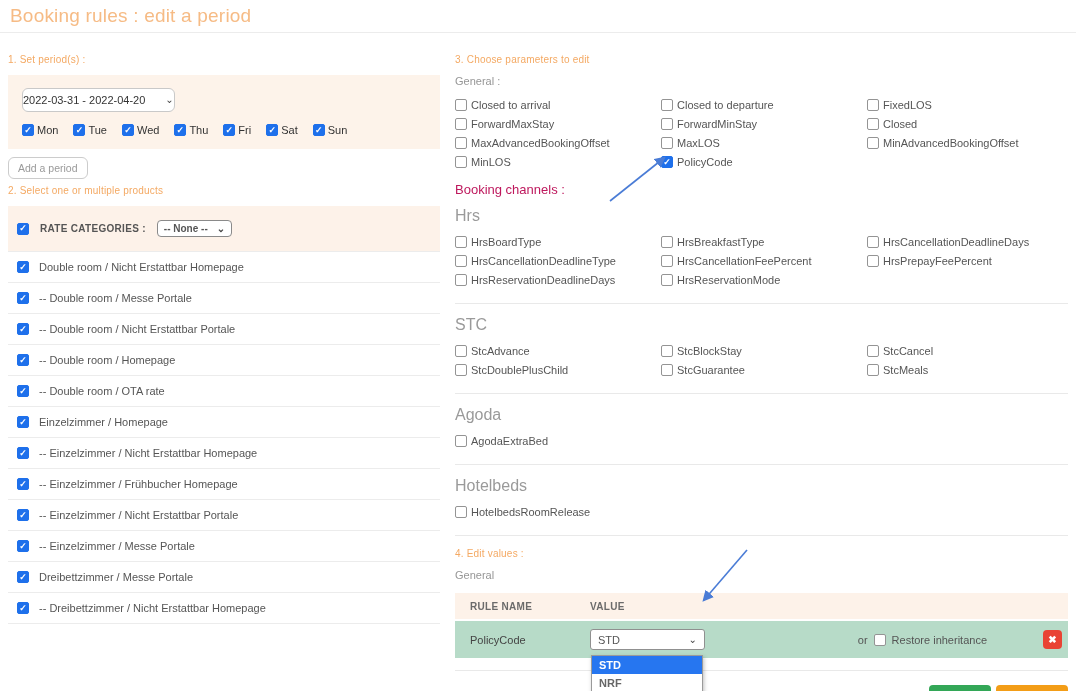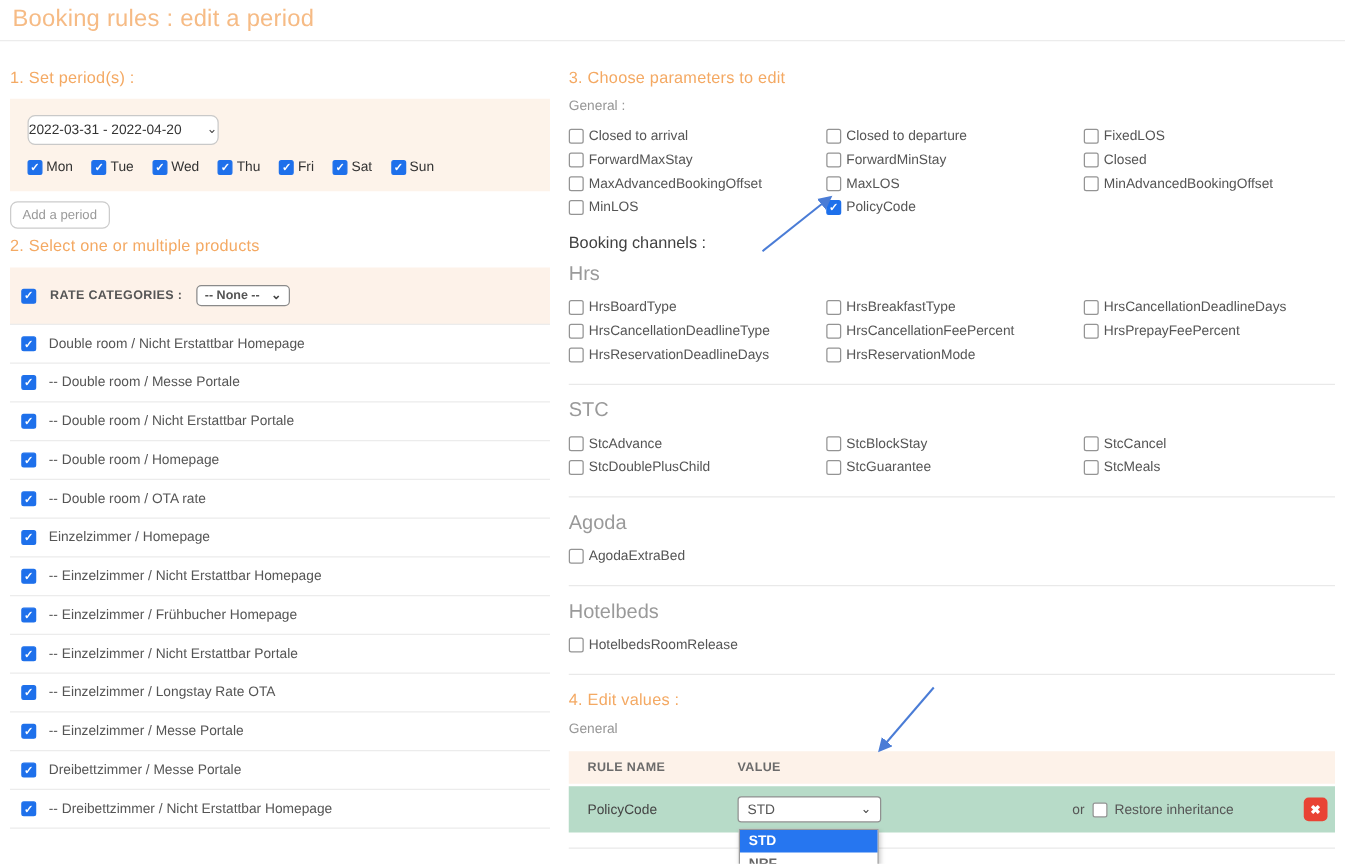--- a/index.html
+++ b/index.html
@@ -5,21 +5,21 @@
   * { margin:0; padding:0; box-sizing:border-box; }
   body { background:#fff; font-family:"Liberation Sans", sans-serif; }
   .page { position:relative; width:1076px; height:691px; background:#fff; overflow:hidden; }
 
   .page-title { position:absolute; left:10px; top:5px; font-size:19px; color:#f6bb85; letter-spacing:.2px; }
   .title-rule { position:absolute; left:0; top:32px; width:1076px; border-top:1px solid #ececec; }
 
   .left-col  { position:absolute; left:8px;  top:48px; width:432px; }
   .right-col { position:absolute; left:455px; top:48px; width:613px; }
 
-  h2.sec { color:#f4a963; font-size:13px; font-weight:400; margin:6px 0 10px; letter-spacing:.2px; }
+  h2.sec { color:#f4a963; font-size:10px; font-weight:400; margin:6px 0 10px; letter-spacing:.2px; }
 
   
   .cb { width:12px; height:12px; border:1px solid #949494; border-radius:2px; background:#fff;
         display:inline-flex; align-items:center; justify-content:center; flex:none; cursor:pointer; }
   .cb-on { background:#1e70eb; border-color:#1e70eb; }
   .cb-on::after { content:"✓"; color:#fff; font-size:9px; font-weight:700; line-height:1; }
 
   
   .peach-box { background:#fdf3ea; padding:13px 14px; }
   .date-select { display:inline-flex; align-items:center; gap:20px; background:#fff; border:1px solid #c9c9c9;
@@ -38,21 +38,21 @@
   .mini-select { display:inline-flex; align-items:center; gap:9px; border:1px solid #8a8a8a; border-radius:4px;
                  background:#fff; padding:2px 6px; font-size:10px; font-weight:700; color:#555; cursor:pointer; }
   .prod-row { display:flex; align-items:center; gap:10px; height:31px; border-bottom:1px solid #ececec; padding-left:9px; }
   .prod-label { font-size:11px; color:#555; }
 
   
   .sub-label { font-size:11px; color:#969696; margin:0 0 12px; }
   .param-grid { display:grid; grid-template-columns:206px 206px 1fr; row-gap:7px; }
   .param-item { display:inline-flex; align-items:center; gap:4px; cursor:pointer; }
   .param-label { font-size:11px; color:#555; }
-  .orange-sub { color:#404040; font-size:13px; font-weight:400; margin:14px 0 10px; }
+  .orange-sub { color:#be185d; font-size:13px; font-weight:400; margin:14px 0 10px; }
   .chan-name { font-size:16px; color:#9a9a9a; margin:0 0 11px; }
   .rule { border-top:1px solid #e9e9e9; margin:17px 0 12px; }
 
   
   .edit-heading { margin-top:30px; }
   .tbl-header { background:#fdf2e9; height:26px; display:flex; align-items:center; margin-top:6px; }
   .th { font-size:10px; font-weight:700; color:#6b6b6b; letter-spacing:.3px; }
   .th-rule { width:135px; padding-left:15px; }
   .value-row { background:#b7dbc8; height:37px; display:flex; align-items:center; margin-top:2px; position:relative; }
   .rule-name { width:135px; padding-left:15px; font-size:11px; color:#444; }
@@ -169,24 +169,20 @@
         <div class="prod-row">
           <span class="cb cb-on"></span>
           <span class="prod-label">-- Einzelzimmer / Frühbucher Homepage</span>
         </div>
         <div class="prod-row">
           <span class="cb cb-on"></span>
           <span class="prod-label">-- Einzelzimmer / Nicht Erstattbar Portale</span>
         </div>
         <div class="prod-row">
           <span class="cb cb-on"></span>
-          <span class="prod-label">-- Einzelzimmer / Longstay Rate OTA</span>
-        </div>
-        <div class="prod-row">
-          <span class="cb cb-on"></span>
           <span class="prod-label">-- Einzelzimmer / Messe Portale</span>
         </div>
         <div class="prod-row">
           <span class="cb cb-on"></span>
           <span class="prod-label">Dreibettzimmer / Messe Portale</span>
         </div>
         <div class="prod-row">
           <span class="cb cb-on"></span>
           <span class="prod-label">-- Dreibettzimmer / Nicht Erstattbar Homepage</span>
         </div>

